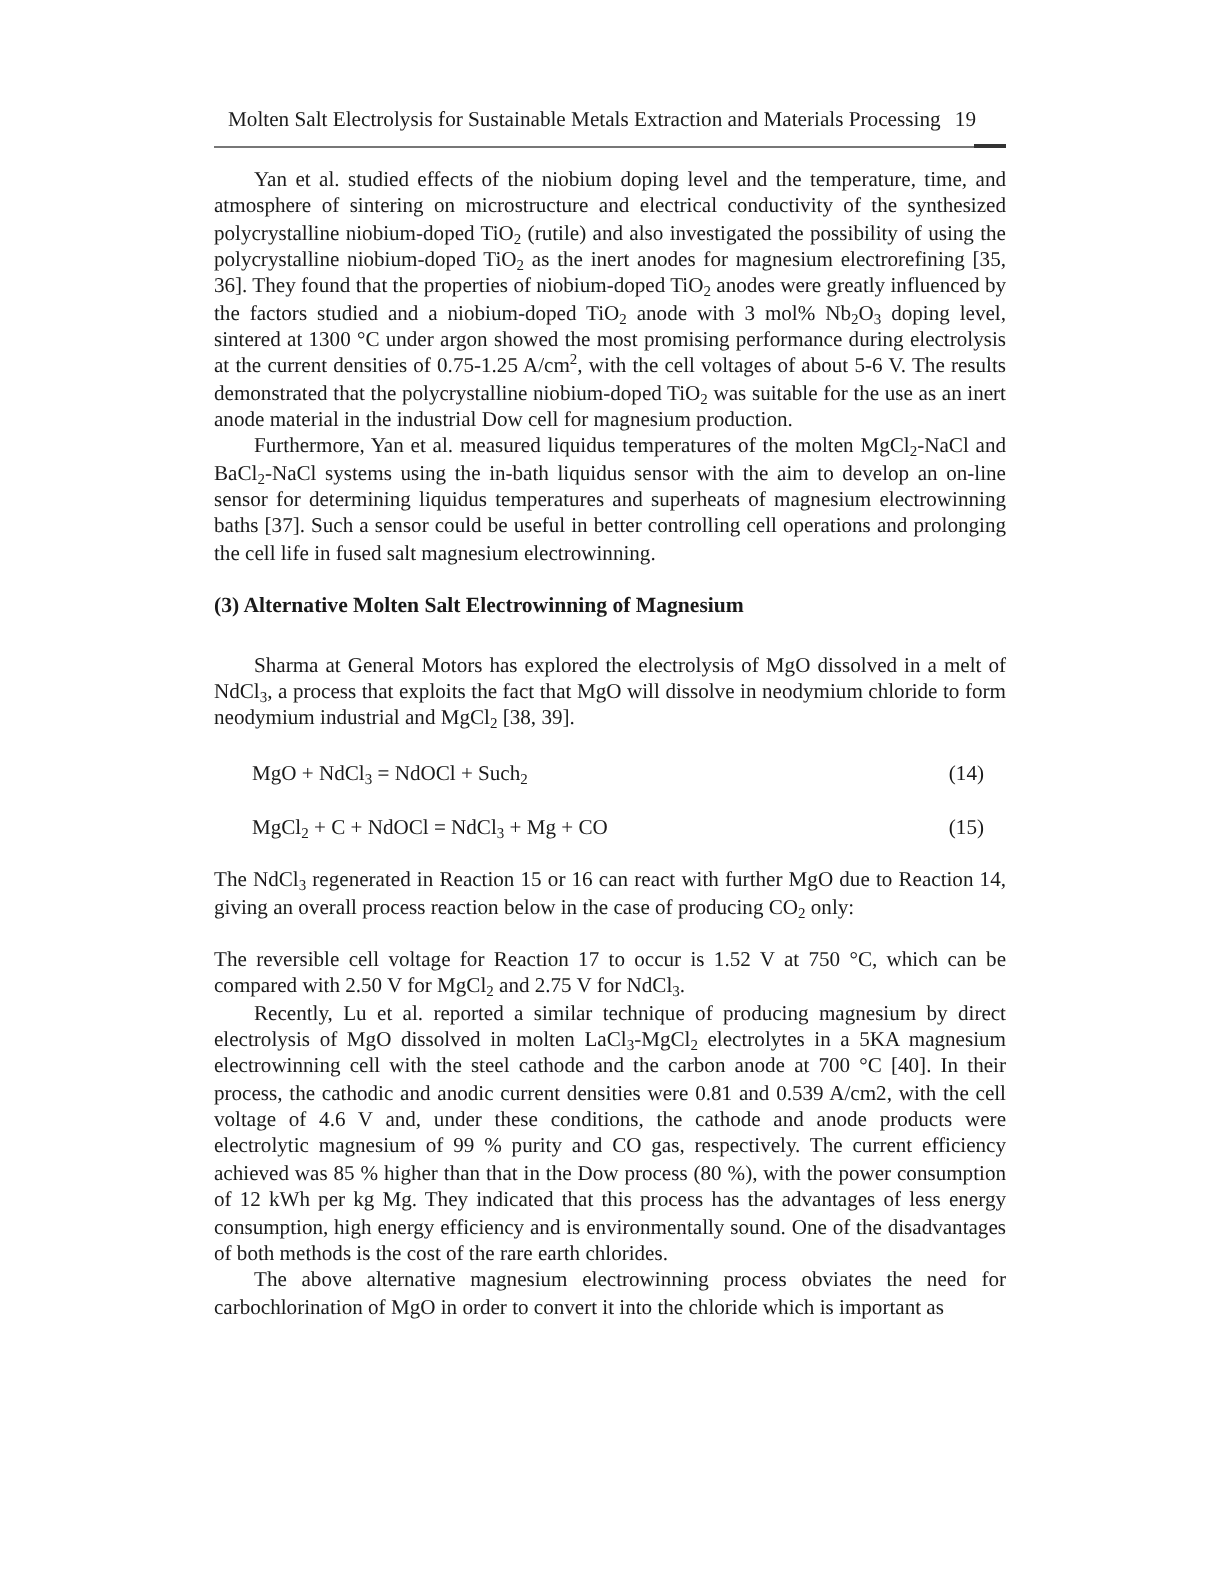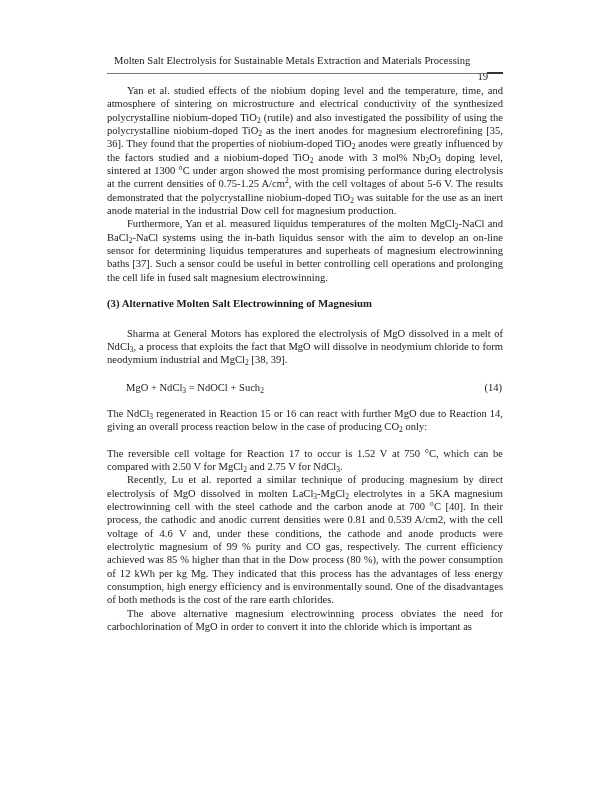--- a/index.html
+++ b/index.html
@@ -1,31 +1,31 @@
 <!DOCTYPE html>
 <html><head>
   <meta charset="utf-8">
   <style>
     html, body { margin: 0; padding: 0; background: #ffffff; }
     body { width: 612px; height: 792px; position: relative; overflow: hidden;
            font-family: "Liberation Serif", "DejaVu Serif", serif; color: #1a1a1a; }
     .header { position: absolute; left: 92px; top: 55px; width: 396px; height: 16px;
               font-size: 10.6px; }
     .header .title { position: absolute; left: 22px; top: 0; white-space: nowrap; }
-    .header .pageno { position: absolute; right: 0; top: 0; margin-top: 16px; }
+    .header .pageno { position: absolute; right: 0; top: 0; }
     .header-rule { position: absolute; left: 107px; top: 73px; width: 396px; height: 0;
                    border-top: 1px solid #777; }
     .header-rule-dark { position: absolute; left: 487px; top: 72px; width: 16px; height: 2px; background: #333; }
     .body { position: absolute; left: 107px; top: 84px; width: 396px; font-size: 10.55px; line-height: 13.35px; }
     p { margin: 0; text-align: justify; }
     p.indent { text-indent: 20px; }
     h3 { margin: 13px 0 16px 0; font-size: 10.8px; font-weight: bold; line-height: 13.4px; }
     .eq { position: relative; height: 13.4px; margin: 14px 0 0 0; }
     .eq .expr { position: absolute; left: 19px; top: 0; white-space: nowrap; }
-    .eq .num { position: absolute; right: 1px; top: 0; text-align: center; }
+    .eq .num { position: absolute; right: 11px; top: 0; text-align: center; }
     .gap { height: 13px; }
     sub { font-size: 7.5px; vertical-align: -2px; line-height: 0; }
     sup { font-size: 7.5px; vertical-align: 4px; line-height: 0; }
   </style>
 </head>
 <body>
 
 <div class="header">
   <span class="title">Molten Salt Electrolysis for Sustainable Metals Extraction and Materials Processing</span>
   <span class="pageno">19</span>
@@ -40,20 +40,24 @@
   <p class="indent"><span>Furthermore, Yan et al. measured liquidus temperatures of the molten MgCl</span><sub>2</sub><span>-NaCl and BaCl</span><sub>2</sub><span>-NaCl systems using the in-bath liquidus sensor with the aim to develop an on-line sensor for determining liquidus temperatures and superheats of magnesium electrowinning baths [37]. Such a sensor could be useful in better controlling cell operations and prolonging the cell life in fused salt magnesium electrowinning.</span></p>
 
   <h3>(3) Alternative Molten Salt Electrowinning of Magnesium</h3>
 
   <p class="indent"><span>Sharma at General Motors has explored the electrolysis of MgO dissolved in a melt of NdCl</span><sub>3</sub><span>, a process that exploits the fact that MgO will dissolve in neodymium chloride to form neodymium industrial and MgCl</span><sub>2</sub><span> [38, 39].</span></p>
 
   <div class="eq">
     <span class="expr"><span>MgO + NdCl</span><sub>3</sub><span> = NdOCl + Such</span><sub>2</sub></span>
     <span class="num">(14)</span>
   </div>
+  <div class="eq">
+    <span class="expr"><span>MgCl</span><sub>2</sub><span> + C + NdOCl = NdCl</span><sub>3</sub><span> + Mg + CO</span></span>
+    <span class="num">(15)</span>
+  </div>
 
   <div class="gap"></div>
   <p><span>The NdCl</span><sub>3</sub><span> regenerated in Reaction 15 or 16 can react with further MgO due to Reaction 14, giving an overall process reaction below in the case of producing CO</span><sub>2</sub><span> only:</span></p>
 
 
   <div class="gap"></div>
   <p><span>The reversible cell voltage for Reaction 17 to occur is 1.52 V at 750 °C, which can be compared with 2.50 V for MgCl</span><sub>2</sub><span> and 2.75 V for NdCl</span><sub>3</sub><span>.</span></p>
 
   <p class="indent"><span>Recently, Lu et al. reported a similar technique of producing magnesium by direct electrolysis of MgO dissolved in molten LaCl</span><sub>3</sub><span>-MgCl</span><sub>2</sub><span> electrolytes in a 5KA magnesium electrowinning cell with the steel cathode and the carbon anode at 700 °C [40]. In their process, the cathodic and anodic current densities were 0.81 and 0.539 A/cm2, with the cell voltage of 4.6 V and, under these conditions, the cathode and anode products were electrolytic magnesium of 99 % purity and CO gas, respectively. The current efficiency achieved was 85 % higher than that in the Dow process (80 %), with the power consumption of 12 kWh per kg Mg. They indicated that this process has the advantages of less energy consumption, high energy efficiency and is environmentally sound. One of the disadvantages of both methods is the cost of the rare earth chlorides.</span></p>
 

